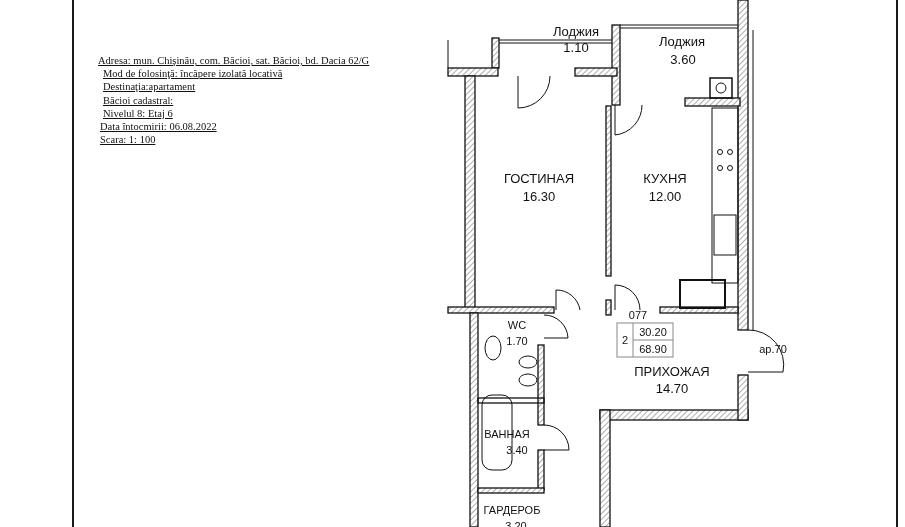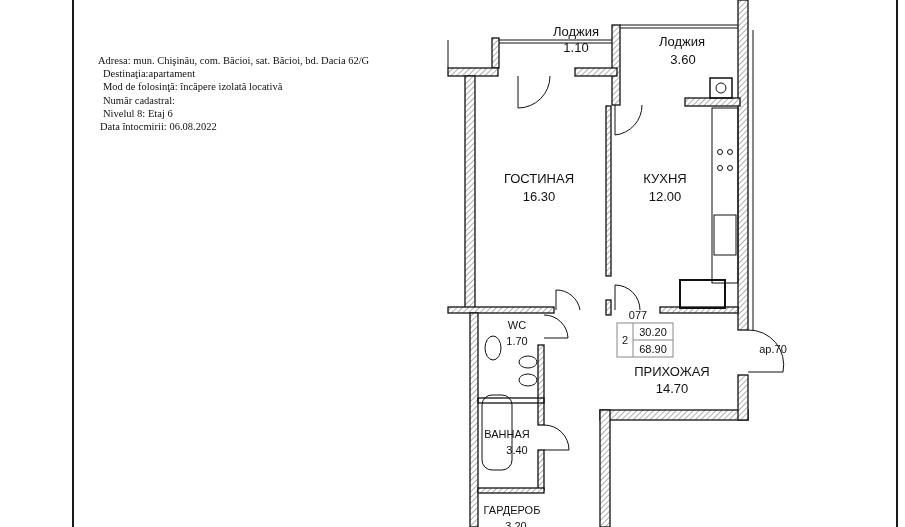--- a/index.html
+++ b/index.html
@@ -1,35 +1,36 @@
 <!DOCTYPE html>
 <html><head>
 <meta charset="utf-8">
 <style>
   html, body { margin:0; padding:0; }
   body { width:905px; height:527px; background:#ffffff; position:relative; overflow:hidden; }
   .frame-line { position:absolute; top:0; bottom:0; width:2px; background:#1a1a1a; }
-  .info { position:absolute; left:98px; top:54px; font-family:"Liberation Serif", serif; font-size:10.5px; line-height:13.2px; color:#111; }
+  .info { position:absolute; left:98px; top:54px; font-family:"Liberation Serif", serif; font-size:10.5px; line-height:13.2px; color:#111;text-decoration:underline; }
   .info div { white-space:nowrap; }
   .plan { position:absolute; left:0; top:0; }
   .lbl { font-family:"Liberation Sans", sans-serif; fill:#111; }
 </style>
 </head>
 <body>
 
 <div class="frame-line" style="left:72px;"></div>
 <div class="frame-line" style="left:896px;"></div>
 
 <div class="info">
   <div>Adresa: mun. Chişinău, com. Băcioi, sat. Băcioi, bd. Dacia 62/G</div>
+  <div style="padding-left:5px">Mod de folosinţă: încăpere izolată locativă</div>
   <div style="padding-left:5px">Destinaţia:apartament</div>
-  <div style="padding-left:5px">Mod de folosinţă: încăpere izolată locativă</div>
-  <div style="padding-left:5px">Număr cadastral:</div>
+  <div style="padding-left:5px">Băcioi cadastral:</div>
   <div style="padding-left:5px">Nivelul 8: Etaj 6</div>
   <div style="padding-left:2px">Data întocmirii: 06.08.2022</div>
+  <div style="padding-left:2px">Scara: 1: 100</div>
 </div>
 
 <svg class="plan" width="905" height="527" viewBox="0 0 905 527">
   <defs>
     <pattern id="hatch" patternUnits="userSpaceOnUse" width="4" height="4" patternTransform="rotate(45)">
       <rect width="4" height="4" fill="#fff"></rect>
       <line x1="0" y1="0" x2="0" y2="4" stroke="#777" stroke-width="1.2"></line>
     </pattern>
   </defs>
   <g stroke="#111" stroke-width="1.3" fill="url(#hatch)">

